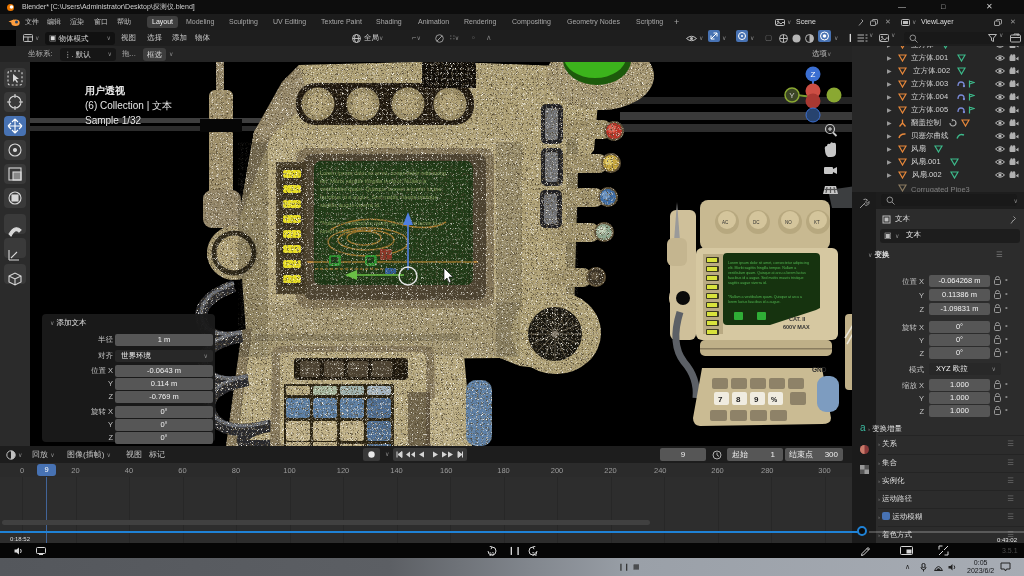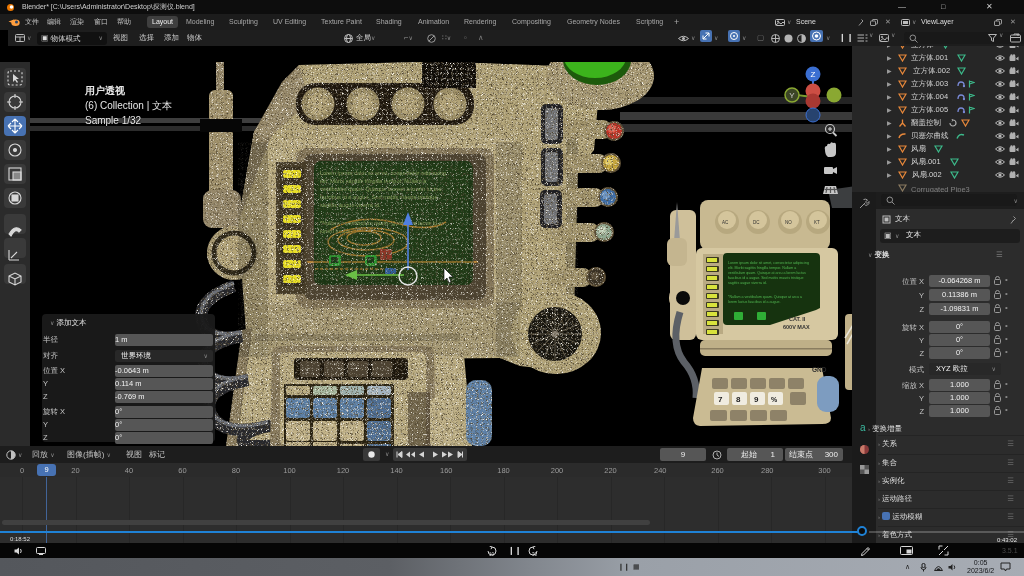--- a/index.html
+++ b/index.html
@@ -7,34 +7,34 @@
 #app{position:absolute;top:0;left:0;width:1024px;height:576px}
 .abs{position:absolute}
 svg{display:block}
 #titlebar{left:0;top:0;width:1024px;height:14px;background:#0d0d0d;color:#d0d0d0;font-size:7px;line-height:14px}
 #titlebar .tt{position:absolute;left:22px;top:0}
 .winbtn{position:absolute;top:3px;color:#cfcfcf;font-size:8px;line-height:8px}
 #menubar{left:0;top:14px;width:1024px;height:16px;background:#1c1c1c;color:#c3c3c3;font-size:7px;line-height:16px}
 #menubar span{position:absolute;top:0;white-space:nowrap}
 .tab{color:#a8a8a8}
 .tabact{background:#3f3f3f;color:#f0f0f0;border-radius:3px;padding:0 5px;height:12px;line-height:12px !important;top:2px !important}
-#vph1{left:8px;top:30px;width:856px;height:16px;background:#1e1e1e;color:#c9c9c9;font-size:7.5px;line-height:16px}
+#vph1{left:16px;top:30px;width:856px;height:16px;background:#1e1e1e;color:#c9c9c9;font-size:7.5px;line-height:16px}
 #vph2{left:0;top:46px;width:856px;height:16px;background:#242424;color:#c0c0c0;font-size:7.5px;line-height:16px}
 #vph1 span,#vph2 span{position:absolute;top:0;white-space:nowrap}
 .ddbox{background:#111;border-radius:3px;height:13px;line-height:13px !important;top:1.5px !important;color:#d8d8d8}
 .chev{color:#8a8a8a;font-size:6px}
 .icbtn{position:absolute;top:2px;width:12px;height:12px;background:#4772b3;border-radius:2px}
 #scene{left:0;top:62px}
 #toolbar{left:0;top:62px;width:30px;height:384px;background:#2b2b2b}
 .tool{position:absolute;left:4px;width:22px;height:20px;border-radius:4px;background:#3a3a3a}
 .toolact{background:#4772b3}
 .vptext{color:#e6e6e6;font-size:10px;text-shadow:0 1px 1px #000}
 #opanel{left:42px;top:314px;width:173px;height:128px;background:rgba(26,26,26,0.96);border-radius:4px;color:#d0d0d0;font-size:7.5px}
-#opanel .lbl{position:absolute;color:#c6c6c6}
-#opanel .fld{position:absolute;left:73px;width:98px;height:12px;background:#565656;border-radius:2px;color:#f2f2f2;line-height:12px}
+#opanel .lbl{position:absolute;text-align:right;color:#c6c6c6}
+#opanel .fld{position:absolute;left:73px;width:98px;height:12px;background:#565656;border-radius:2px;color:#f2f2f2;text-align:center;line-height:12px}
 #outliner{left:852px;top:30px;width:172px;height:162px;background:#262626;color:#d5d5d5;font-size:7.5px;overflow:hidden}
 #outlhead{position:absolute;left:0;top:0;width:172px;height:16px;background:#1d1d1d;z-index:3}
 .orow{position:absolute;left:0;width:172px;height:13px}
 #props{left:852px;top:192px;width:172px;height:351px;background:#2c2c2c;color:#cfcfcf;font-size:7.5px;overflow:hidden}
 #ptabs{position:absolute;left:0;top:0;width:24px;height:351px;background:#1b1b1b}
 .prow .lbl{position:absolute;text-align:right;color:#c3c3c3}
 .pfld{position:absolute;background:#565656;border-radius:2px;color:#f3f3f3;text-align:center;height:12px;line-height:12px}
 .phead{position:absolute;color:#dedede;font-size:7.5px}
 #timeline{left:0;top:446px;width:852px;height:97px;background:#2d2d2d}
 #tlhead{position:absolute;left:0;top:0;width:852px;height:17px;background:#1d1d1d;color:#c0c0c0;font-size:8px;line-height:17px}
@@ -170,20 +170,28 @@
   <span class="icbtn" style="left:802px;width:13px">
         <svg width="13" height="12">
           <circle cx="6.5" cy="6" r="4" fill="none" stroke="#fff"></circle>
           <circle cx="6.5" cy="6" r="1.8" fill="#fff"></circle>
         </svg>
       </span>
   <span style="left:818px" class="chev">∨</span>
   <span style="left:831px;color:#d8d8d8;font-size:8px;letter-spacing:1px">❙❙</span>
 </div>
 
+<div id="vph2" class="abs">
+  <span style="left:28px;color:#aaa">坐标系:</span>
+  <span class="ddbox" style="left:60px;width:56px;padding-left:4px;background:#161616">⋮. 默认<span class="chev" style="position:absolute;right:4px;top:0">∨</span></span>
+  <span style="left:122px;color:#aaa">拖...</span>
+  <span class="ddbox" style="left:143px;width:23px;padding-left:4px;background:#3d3d3d">框选</span>
+  <span style="left:169px" class="chev">∨</span>
+  <span style="left:812px;color:#bdbdbd">选项 <span class="chev">∨</span></span>
+</div>
 
 <svg id="scene" class="abs" width="856" height="384" viewBox="0 0 856 384">
   <defs>
     <filter id="nzd" x="0%" y="0%" width="100%" height="100%">
       <feTurbulence type="turbulence" baseFrequency="0.8" numOctaves="2" seed="4"></feTurbulence>
       <feColorMatrix type="matrix" values="0 0 0 0 0.08, 0 0 0 0 0.06, 0 0 0 0 0.03, 1.4 1.4 1.4 0 -1.05"></feColorMatrix>
     </filter>
     <filter id="nzl" x="0%" y="0%" width="100%" height="100%">
       <feTurbulence type="turbulence" baseFrequency="0.8" numOctaves="2" seed="11"></feTurbulence>
       <feColorMatrix type="matrix" values="0 0 0 0 0.98, 0 0 0 0 0.96, 0 0 0 0 0.9, 1.4 1.4 1.4 0 -1.25"></feColorMatrix>
@@ -1123,21 +1131,21 @@
       <path d="M28 0.5 L23 3.5 L28 6.5 Z"></path>
       <path d="M37 0.5 L42 3.5 L37 6.5 Z"></path>
       <path d="M48 0.5 L53 3.5 L48 6.5 Z M54 0.5 L59 3.5 L54 6.5 Z" transform="translate(-2,0)"></path>
       <path d="M62 0.5 L66 3.5 L62 6.5 Z M66.5 0.5 V6.5" stroke="#d5d5d5"></path>
     </svg>
     <div class="abs" style="left:660px;top:2px;width:46px;height:13px;background:#565656;border-radius:2px;color:#f0f0f0;text-align:center;line-height:13px">9</div>
     <svg class="abs" style="left:712px;top:4px" width="10" height="10">
           <circle cx="5" cy="5" r="4" fill="none" stroke="#b0b0b0"></circle>
           <path d="M5 2.5 V5 L7 6.5" stroke="#b0b0b0" fill="none"></path>
         </svg>
-    <div class="abs" style="left:727px;top:2px;width:56px;height:13px;background:#565656;border-radius:2px;color:#f0f0f0;line-height:13px"><span style="padding-left:14px">起始</span><span style="float:right;padding-right:8px">1</span></div>
+    <div class="abs" style="left:727px;top:2px;width:56px;height:13px;background:#565656;border-radius:2px;color:#f0f0f0;line-height:13px"><span style="padding-left:5px">起始</span><span style="float:right;padding-right:8px">1</span></div>
     <div class="abs" style="left:785px;top:2px;width:58px;height:13px;background:#565656;border-radius:2px;color:#f0f0f0;line-height:13px"><span style="padding-left:4px">结束点</span><span style="float:right;padding-right:5px">300</span></div>
   </div>
   <div id="ruler">
         <span class="abs" style="left:12px;top:3px;width:20px;text-align:center">0</span>
         <span class="abs" style="left:65.5px;top:3px;width:20px;text-align:center">20</span>
         <span class="abs" style="left:119px;top:3px;width:20px;text-align:center">40</span>
         <span class="abs" style="left:172.5px;top:3px;width:20px;text-align:center">60</span>
         <span class="abs" style="left:226px;top:3px;width:20px;text-align:center">80</span>
         <span class="abs" style="left:279.5px;top:3px;width:20px;text-align:center">100</span>
         <span class="abs" style="left:333px;top:3px;width:20px;text-align:center">120</span>

